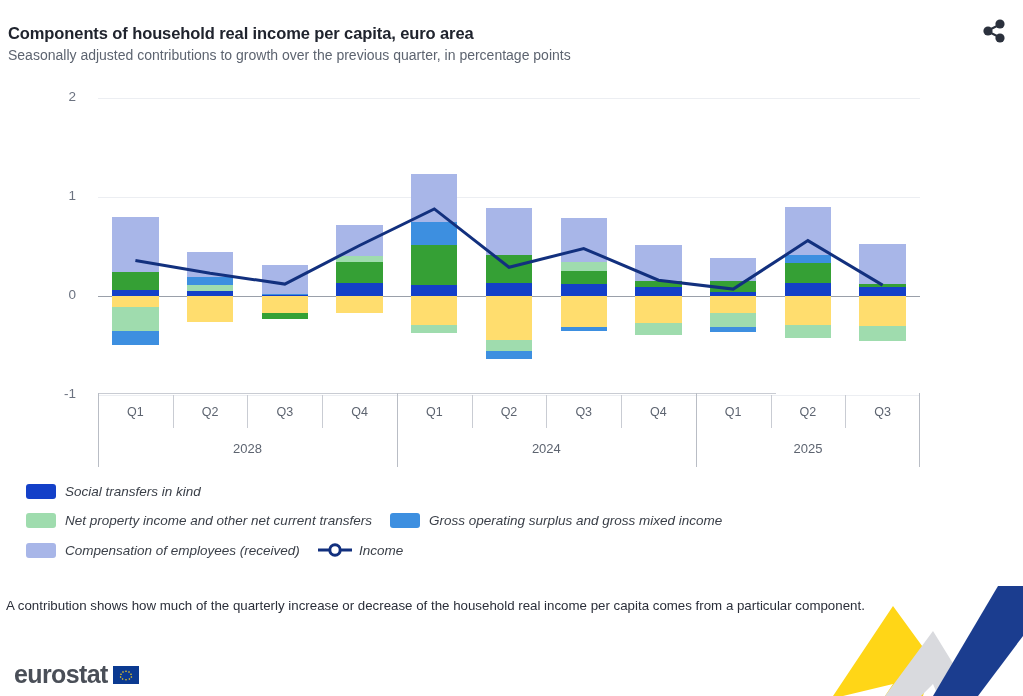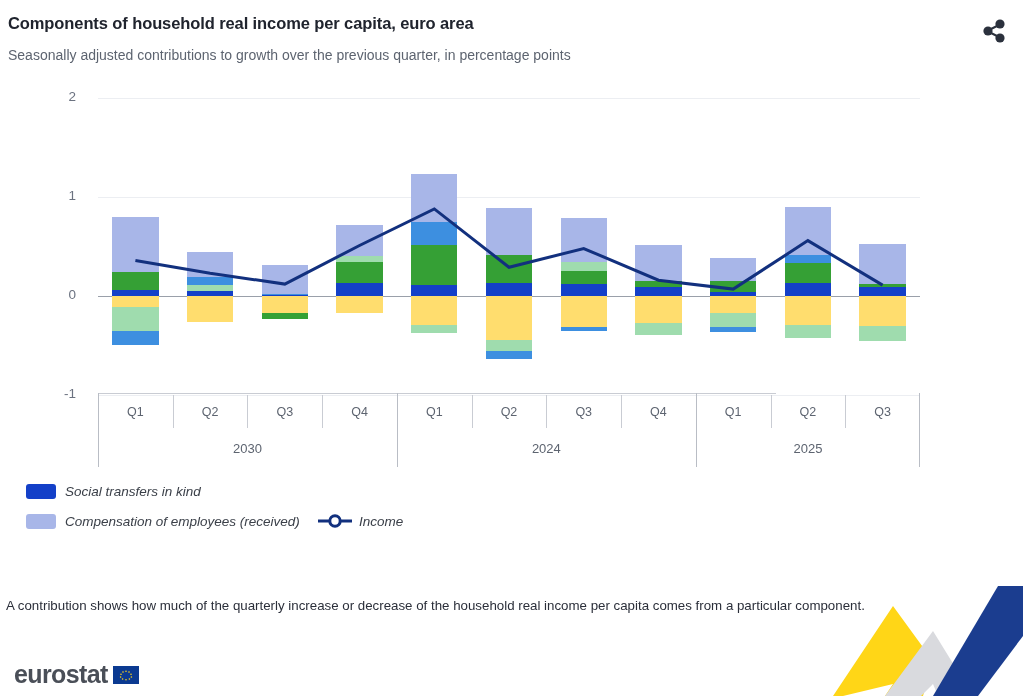--- a/index.html
+++ b/index.html
@@ -1,20 +1,20 @@
 <!DOCTYPE html>
 <html><head>
 <meta charset="utf-8">
 <style>
   html,body{margin:0;padding:0;}
   body{width:1023px;height:696px;background:#ffffff;font-family:"Liberation Sans",sans-serif;color:#2b2f3a;overflow:hidden;position:relative;}
   .page{position:relative;width:1023px;height:696px;}
 
   
-  .title{position:absolute;left:8px;top:14px;font-size:16.5px;font-weight:bold;color:#20242e;letter-spacing:-0.1px;}
+  .title{position:absolute;left:8px;top:24px;font-size:16.5px;font-weight:bold;color:#20242e;letter-spacing:-0.1px;}
   .subtitle{position:absolute;left:8px;top:47px;font-size:14px;color:#5d6470;text-align:center;}
   .share-btn{position:absolute;right:10px;top:16px;width:34px;height:30px;cursor:pointer;}
 
   
   .plot{position:absolute;left:0;top:80px;width:1023px;height:390px;}
   .gridline{position:absolute;left:98px;width:822px;height:1px;background:#eceef2;}
   .ytick{position:absolute;width:56px;text-align:right;font-size:13.5px;color:#6b7280;}
   .zeroline{position:absolute;left:98px;width:822px;height:1.4px;background:#9aa0aa;}
   .bars{position:absolute;left:98px;top:0;width:822px;height:390px;}
   .barcol{position:absolute;top:0;height:340px;}
@@ -182,36 +182,46 @@
           <div class="qcell" style="left: 523.091px; width: 74.7273px;">Q4</div>
           <div class="qsep" style="left: 523.091px;"></div>
           <div class="qcell" style="left: 597.818px; width: 74.7273px;">Q1</div>
           <div class="qsep" style="left: 597.818px;"></div>
           <div class="qcell" style="left: 672.545px; width: 74.7273px;">Q2</div>
           <div class="qsep" style="left: 672.545px;"></div>
           <div class="qcell" style="left: 747.273px; width: 74.7273px;">Q3</div>
           <div class="qsep" style="left: 747.273px;"></div>
         </div>
       <div class="axisrow2" id="axis-years">
-          <div class="ycell" style="left: 0px; width: 298.909px;">2030</div>
+          <div class="ycell" style="left: 0px; width: 298.909px;">2028</div>
           <div class="ysep" style="left: 0px; top: -37px; height: 74px;"></div>
           <div class="ycell" style="left: 298.909px; width: 298.909px;">2024</div>
           <div class="ysep" style="left: 298.909px; top: -37px; height: 74px;"></div>
           <div class="ycell" style="left: 597.818px; width: 224.182px;">2025</div>
           <div class="ysep" style="left: 597.818px; top: -37px; height: 74px;"></div>
           <div class="ysep" style="left: 821px; top: -37px; height: 74px;"></div>
         </div>
     </div>
   </div>
 
   <div class="legend" id="legend">
       <div class="legrow">
         <div class="legitem">
           <span class="swatch" style="background: rgb(20, 64, 200);"></span>
           <span class="leglabel">Social transfers in kind</span>
+        </div>
+      </div>
+      <div class="legrow">
+        <div class="legitem">
+          <span class="swatch" style="background: rgb(159, 220, 174);"></span>
+          <span class="leglabel">Net property income and other net current transfers</span>
+        </div>
+        <div class="legitem">
+          <span class="swatch" style="background: rgb(61, 143, 224);"></span>
+          <span class="leglabel">Gross operating surplus and gross mixed income</span>
         </div>
       </div>
       <div class="legrow">
         <div class="legitem">
           <span class="swatch" style="background: rgb(168, 182, 232);"></span>
           <span class="leglabel">Compensation of employees (received)</span>
         </div>
         <div class="legitem">
           <span class="lineswatch"><svg width="34" height="16">
               <line x1="0" y1="8" x2="34" y2="8" stroke="#12307e" stroke-width="3"></line>

